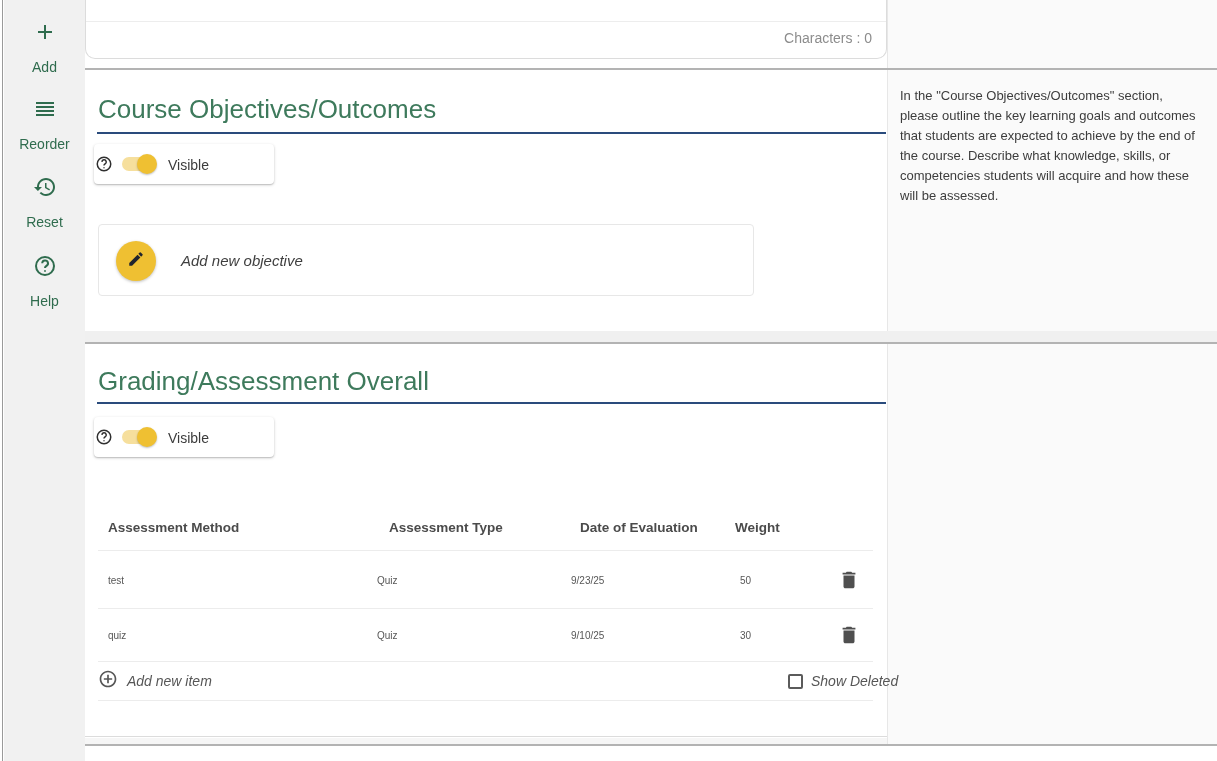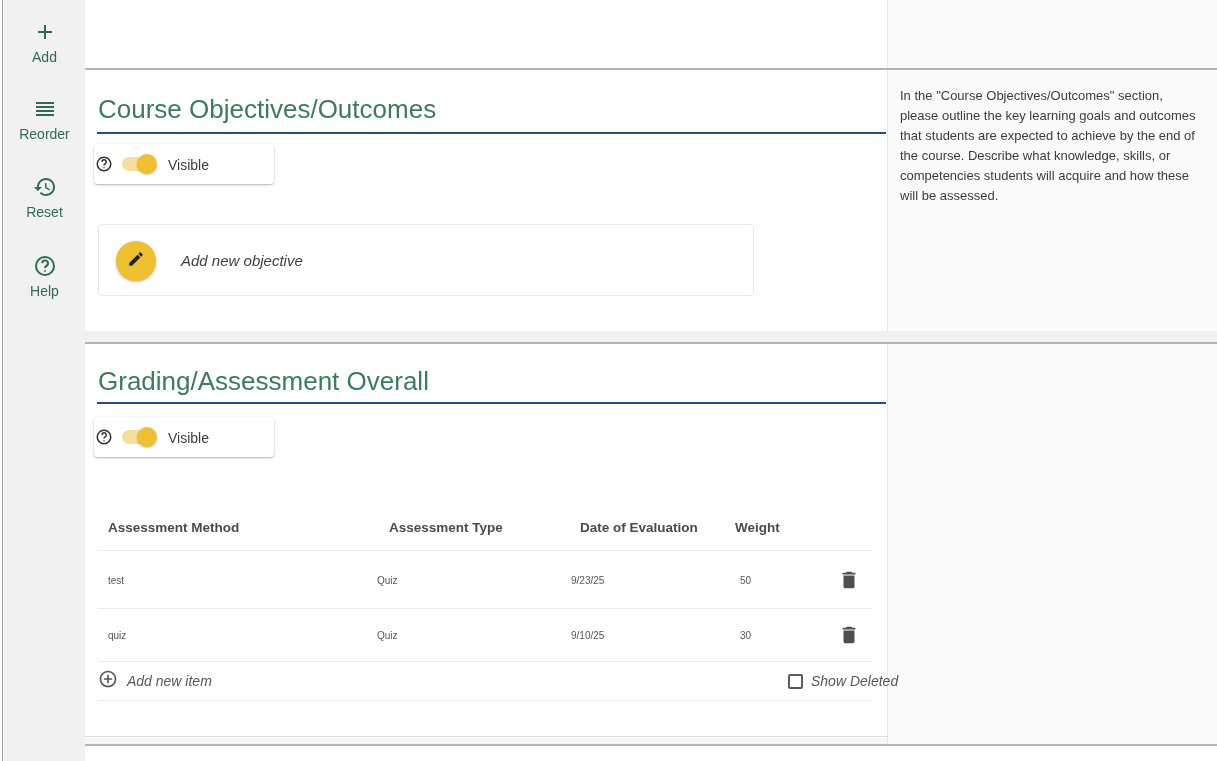--- a/index.html
+++ b/index.html
@@ -5,21 +5,21 @@
   * { margin:0; padding:0; box-sizing:border-box; }
   html,body { width:1217px; height:761px; }
   body { font-family:"Liberation Sans", sans-serif; background:#ffffff; overflow:hidden; }
   .root { position:relative; width:1217px; height:761px; background:#ffffff; }
 
   
   .edge-strip { position:absolute; left:0; top:0; width:3px; height:761px; background:#ffffff; border-right:1px solid #9a9a9a; }
 
   
   .sidebar { position:absolute; left:4px; top:0; width:81px; height:761px; background:#f1f1f1; }
-  .sb-item { position:absolute; left:0; width:81px; display:flex; flex-direction:column; align-items:center; gap:1px; color:#2f6c4e; cursor:pointer; }
+  .sb-item { position:absolute; left:0; width:81px; display:flex; flex-direction:column; align-items:center; gap:11px; color:#2f6c4e; cursor:pointer; }
   .sb-item svg { width:24px; height:24px; }
   .sb-label { font-size:14px; color:#2f6c4e; }
   .sb-add { top:20px; } .sb-reorder { top:97px; } .sb-reset { top:175px; } .sb-help { top:254px; }
 
   
   .top-card { position:absolute; left:85px; top:0; width:802px; height:59px; background:#fff;
               border:1px solid #dcdcdc; border-top:none; border-radius:0 0 10px 10px; }
   .editor-inner-divider { position:absolute; left:0; right:0; top:21px; height:1px; background:#ededed; }
   .char-counter { position:absolute; right:14px; top:30px; font-size:14px; color:#8c8c8c; }
 
@@ -132,20 +132,24 @@
         </svg>
       </span>
       <span class="sb-label">Help</span>
     </div>
   </div>
 
   <div class="right-panel">
     <div class="help-text">In the "Course Objectives/Outcomes" section, please outline the key learning goals and outcomes that students are expected to achieve by the end of the course. Describe what knowledge, skills, or competencies students will acquire and how these will be assessed.</div>
   </div>
 
+  <div class="top-card">
+    <div class="editor-inner-divider"></div>
+    <div class="char-counter">Characters : 0</div>
+  </div>
 
   <div class="card card-objectives">
     <div class="section-title">Course Objectives/Outcomes</div>
     <div class="title-underline"></div>
 
     <div class="vis-chip">
       <span class="chip-help">
         <svg viewBox="0 0 24 24" fill="none" stroke="currentColor" stroke-width="2">
           <circle cx="12" cy="12" r="9"></circle>
           <path d="M9.2 9.2a2.9 2.9 0 1 1 4.1 2.8c-1 .5-1.3 1-1.3 2"></path>

